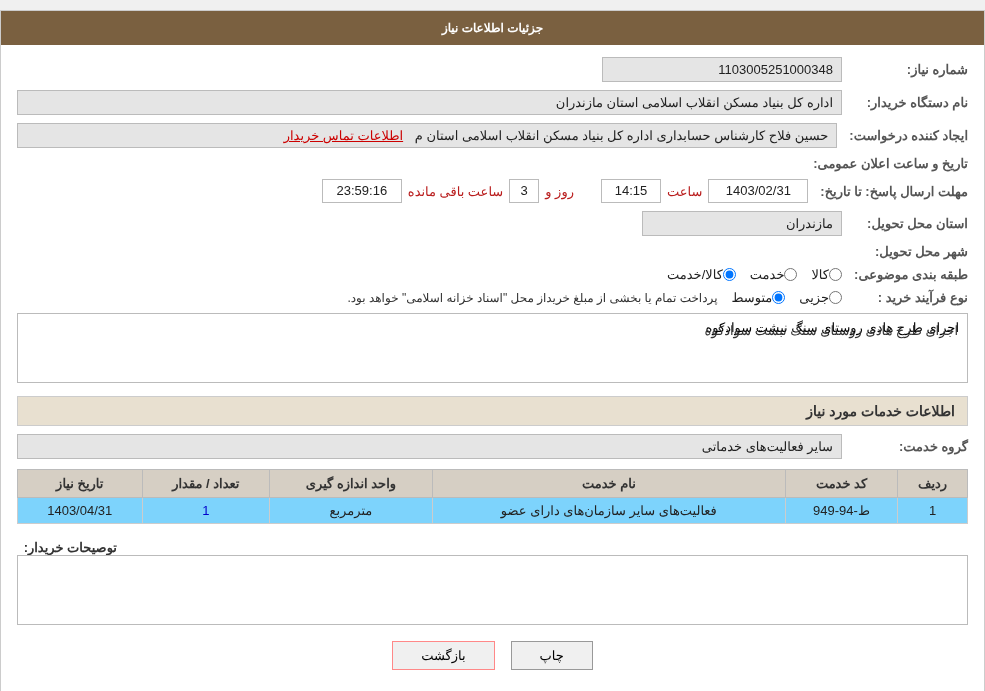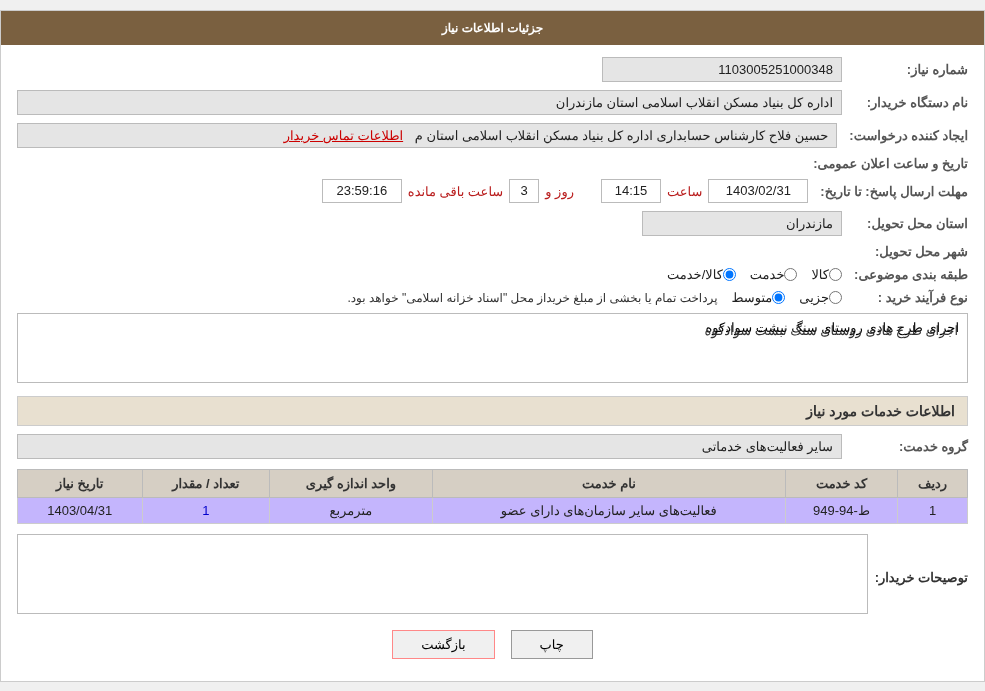--- a/index.html
+++ b/index.html
@@ -122,27 +122,28 @@
       border: 1px solid #bbb;
       padding: 6px 8px;
       text-align: center;
       font-weight: bold;
       color: #333;
     }
     td {
       border: 1px solid #ccc;
       padding: 5px 8px;
       text-align: center;
-      background: #c4b5fd;
+      background: #7dd3fc;
     }
     td.blue { color: #0000cc; }
     .buyer-desc-section {
       display: flex;
-      align-items: center;
+      align-items: flex-end;
       margin: 10px 0;
+      flex-direction: column;
     }
     .buyer-desc-label {
       font-weight: bold;
       color: #333;
       min-width: 100px;
       text-align: right;
       padding-top: 6px;
     }
     .buttons-row {
       display: flex;

